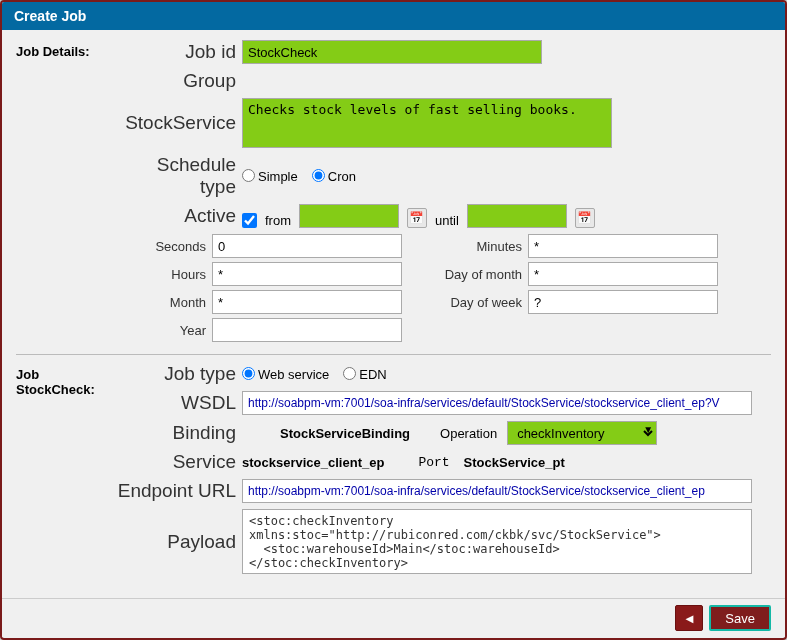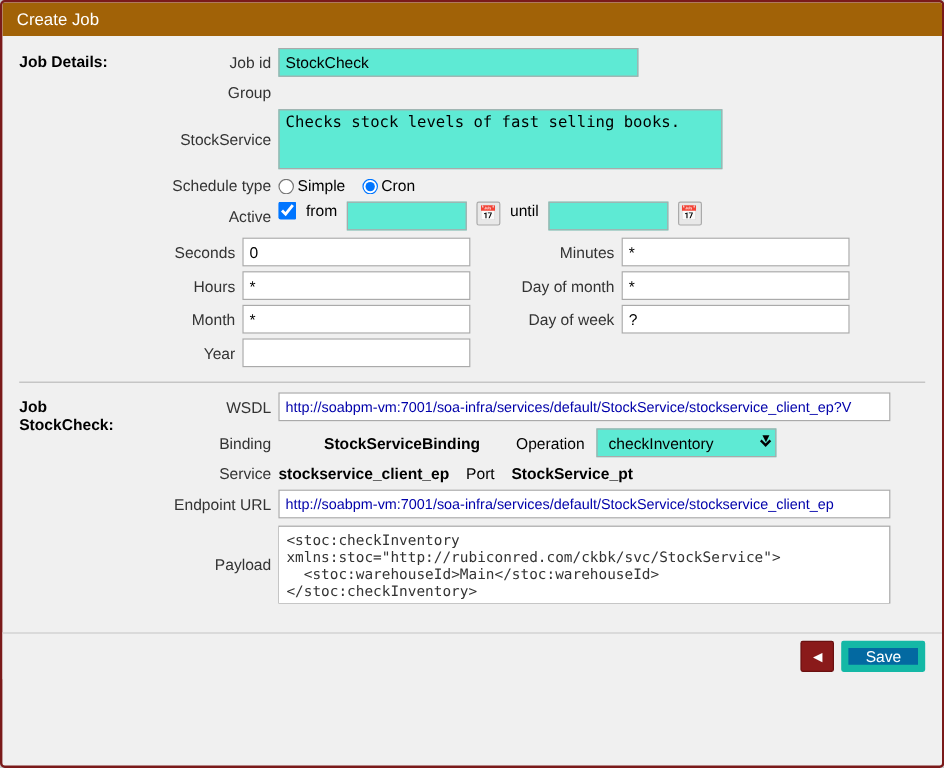--- a/index.html
+++ b/index.html
@@ -8,33 +8,34 @@
     .window {
       width: 787px;
       min-height: 640px;
       background: #f0f0f0;
       border: 2px solid #7a1a1a;
       border-radius: 4px;
       overflow: hidden;
     }
 
     .title-bar {
-      background: #a16207;
+      background: #0369a1;
       color: white;
       padding: 6px 12px;
       font-size: 14px;
-      font-weight: normal;
+      font-weight: bold;
     }
 
     .content {
       padding: 10px 14px;
     }
 
     .section {
       display: flex;
+      gap: 10px;
       margin-bottom: 8px;
     }
 
     .section-label {
       width: 90px;
       font-weight: bold;
       font-size: 13px;
       padding-top: 4px;
       flex-shrink: 0;
     }
@@ -48,26 +49,26 @@
       align-items: center;
       margin-bottom: 6px;
       gap: 6px;
     }
 
     .form-label {
       width: 120px;
       text-align: right;
       color: #333;
       flex-shrink: 0;
-      font-size: 13px;
+      font-size: 19px;
     }
 
     .form-input {
       border: 1px solid #aaa;
-      background: #5eead4;
+      background: #84cc16;
       padding: 3px 5px;
       font-size: 13px;
       height: 24px;
     }
 
     .input-long { width: 300px; }
 
     textarea.form-input {
       height: 50px;
       resize: none;
@@ -75,28 +76,28 @@
     }
 
     .radio-group {
       display: flex;
       gap: 14px;
       align-items: center;
     }
 
     .radio-group label {
       display: flex;
-      align-items: flex-end;
+      align-items: flex-start;
       gap: 3px;
       cursor: pointer;
     }
 
     .active-row {
       display: flex;
-      align-items: flex-start;
+      align-items: flex-end;
       gap: 8px;
     }
 
     .calendar-icon {
       display: inline-block;
       width: 20px;
       height: 20px;
       background: #e8e8e8;
       border: 1px solid #aaa;
       border-radius: 2px;
@@ -234,23 +235,23 @@
       font-size: 13px;
       display: flex;
       align-items: center;
       justify-content: center;
       border-radius: 2px;
     }
 
     .save-btn {
       height: 26px;
       padding: 0 14px;
-      background: #0369a1;
+      background: #7f1d1d;
       color: white;
-      border: 6px solid #14b8a6;
+      border: 2px solid #14b8a6;
       cursor: pointer;
       font-size: 13px;
       border-radius: 2px;
     }
 
     .checkbox-input {
       width: 15px;
       height: 15px;
     }
   </style>
@@ -357,20 +358,33 @@
 
       </div>
     </div>
 
     <div class="divider"></div>
 
     <div class="section">
       <div class="section-label">Job StockCheck:</div>
       <div class="form-area">
 
+        <div class="form-row">
+          <div class="form-label">Job type</div>
+          <div class="radio-group">
+            <label>
+              <input type="radio" name="jobType" value="Web service" checked="" style="">
+              <span>Web service</span>
+            </label>
+            <label>
+              <input type="radio" name="jobType" value="EDN" style="">
+              <span>EDN</span>
+            </label>
+          </div>
+        </div>
 
         <div class="form-row">
           <div class="form-label">WSDL</div>
           <input class="wsdl-input" type="text" value="http://soabpm-vm:7001/soa-infra/services/default/StockService/stockservice_client_ep?V" style="">
         </div>
 
         <div class="form-row">
           <div class="form-label">Binding</div>
           <div class="binding-row">
             <span class="binding-value">StockServiceBinding</span>
@@ -380,21 +394,21 @@
                 <option>checkInventory</option>
               </select>
             </div>
           </div>
         </div>
 
         <div class="form-row">
           <div class="form-label">Service</div>
           <div class="service-row">
             <span class="service-value">stockservice_client_ep</span>
-            <span class="port-label" style="">Port</span>
+            <span class="port-label" style="margin-left:20px;font-family:Liberation Mono, monospace;">Port</span>
             <span class="service-value">StockService_pt</span>
           </div>
         </div>
 
         <div class="form-row">
           <div class="form-label">Endpoint URL</div>
           <input class="endpoint-input" type="text" value="http://soabpm-vm:7001/soa-infra/services/default/StockService/stockservice_client_ep" style="">
         </div>
 
         <div class="form-row">

